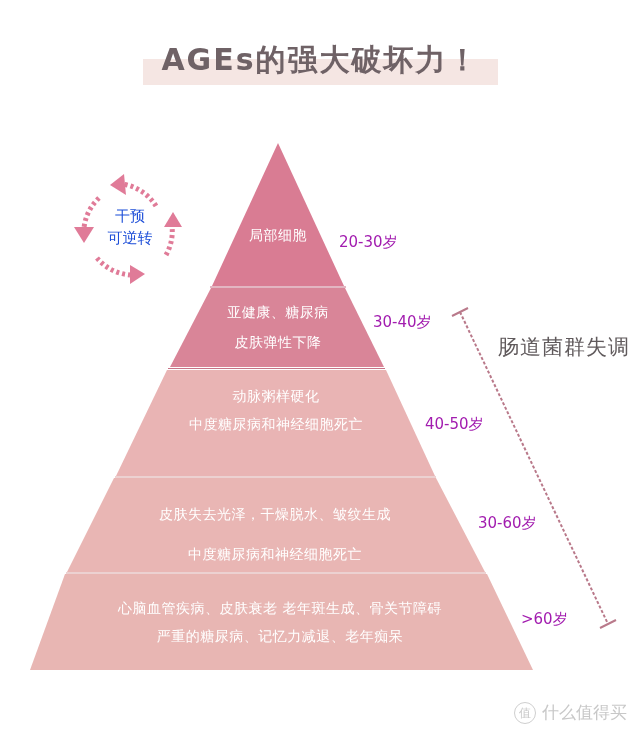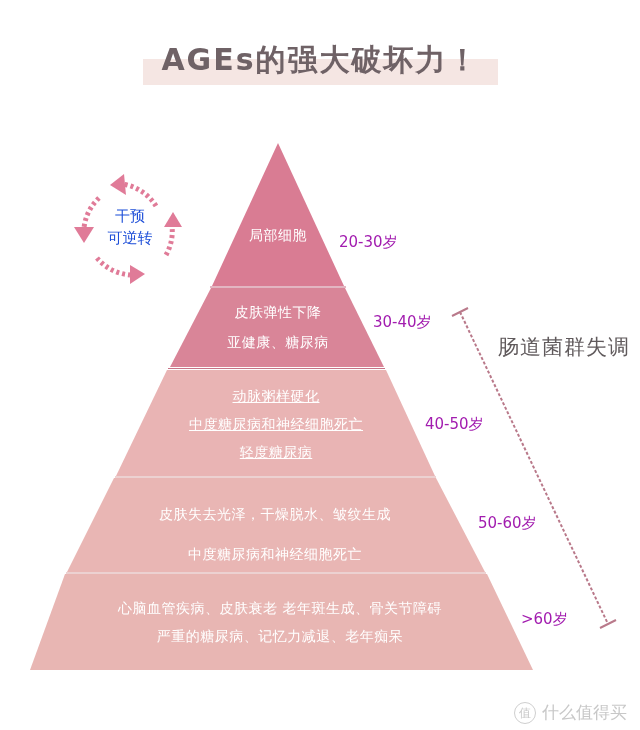--- a/index.html
+++ b/index.html
@@ -78,37 +78,36 @@
   <div>干预</div>
   <div>可逆转</div>
 </div>
 
 <div class="tier-text" style="left:218px; top:221px; width:120px; line-height:28px;">
   <div>局部细胞</div>
 </div>
 <div class="age" style="left:339px; top:233px;">20-30岁</div>
 
 <div class="tier-text" style="left:208px; top:297px; width:140px; line-height:30px;">
+  <div>亚健康、糖尿病</div>
   <div>皮肤弹性下降</div>
-  <div>亚健康、糖尿病</div>
 </div>
 <div class="age" style="left:373px; top:313px;">30-40岁</div>
 
-<div class="tier-text" style="left:166px; top:382px; width:220px; line-height:28px;text-decoration:underline;">
+<div class="tier-text" style="left:166px; top:382px; width:220px; line-height:28px;">
   <div>动脉粥样硬化</div>
   <div>中度糖尿病和神经细胞死亡</div>
-  <div>轻度糖尿病</div>
 </div>
 <div class="age" style="left:425px; top:415px;">40-50岁</div>
 
 <div class="tier-text" style="left:120px; top:494px; width:310px; line-height:40px;">
   <div>皮肤失去光泽，干燥脱水、皱纹生成</div>
   <div>中度糖尿病和神经细胞死亡</div>
 </div>
-<div class="age" style="left:478px; top:514px;">50-60岁</div>
+<div class="age" style="left:478px; top:514px;">30-60岁</div>
 
 <div class="tier-text" style="left:60px; top:594px; width:440px; line-height:28px;">
   <div>心脑血管疾病、皮肤衰老 老年斑生成、骨关节障碍</div>
   <div>严重的糖尿病、记忆力减退、老年痴呆</div>
 </div>
 <div class="age" style="left:521px; top:610px;">&gt;60岁</div>
 
 <div class="gut" style="left:498px; top:333px;">肠道菌群失调</div>
 
 <div class="watermark" style="left:514px; top:701px;">

